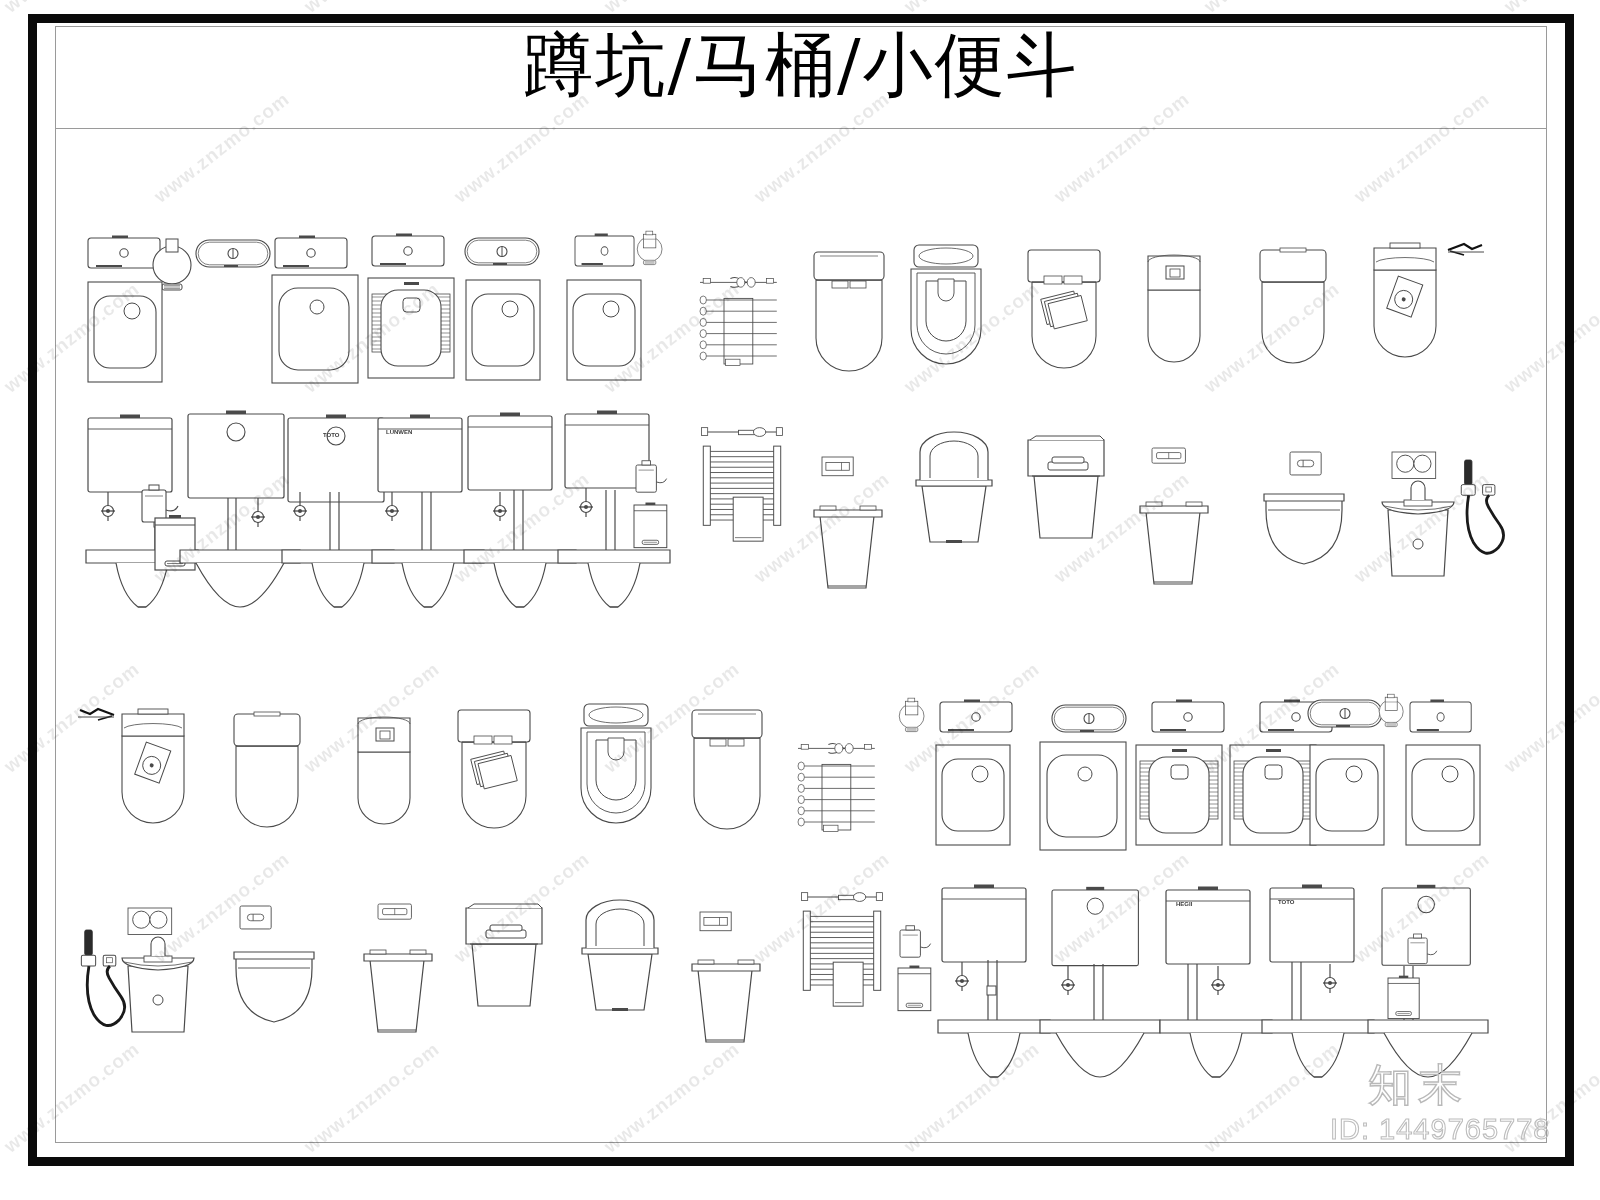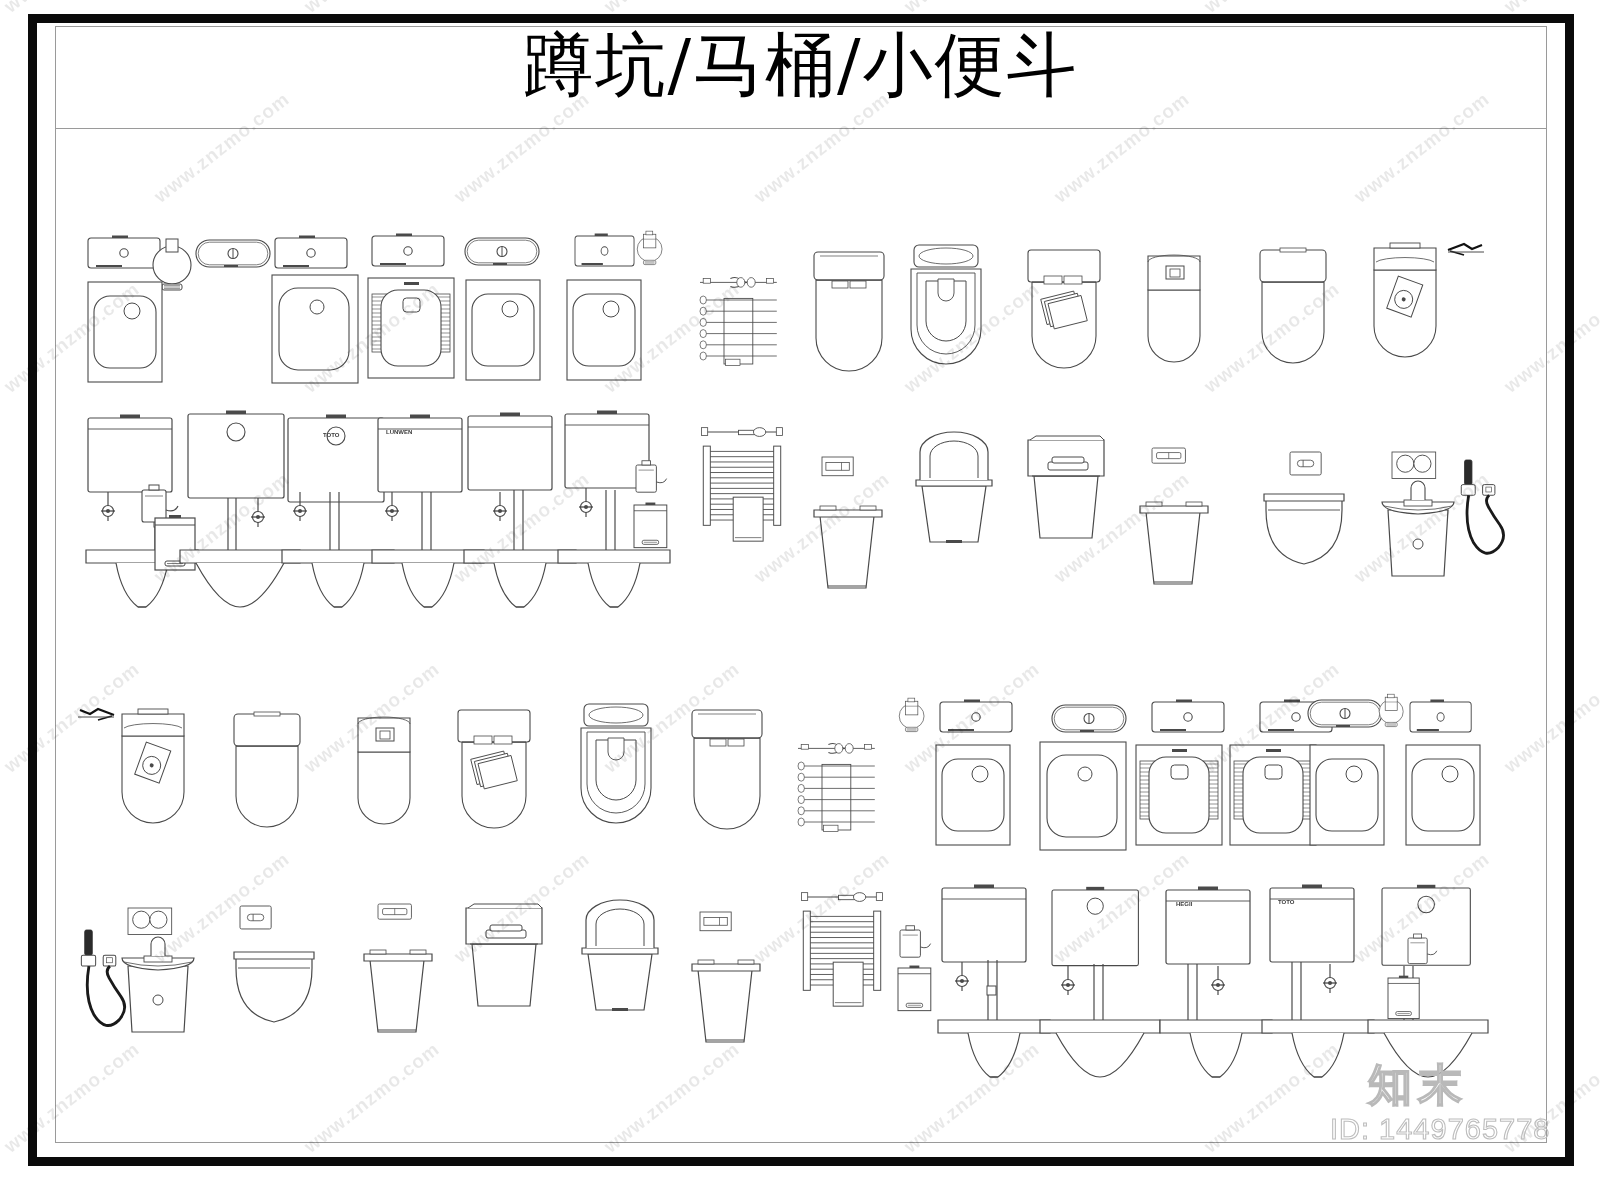--- a/index.html
+++ b/index.html
@@ -44,21 +44,21 @@
     font-size:19px;font-weight:bold;letter-spacing:1px;
     transform:rotate(-38deg);transform-origin:left top;
     white-space:nowrap;
     font-family:"Liberation Sans","DejaVu Sans",sans-serif;
   }
 
   
   .brand-mark{
     position:absolute;left:1368px;top:1056px;z-index:8;
     font-family:"DejaVu Serif","Liberation Serif",serif;
-    font-size:44px;font-weight:bold;letter-spacing:6px;
+    font-size:44px;font-weight:normal;letter-spacing:6px;
     color:transparent;
     -webkit-text-stroke:1.4px #b9b9b9;
     white-space:nowrap;
   }
   .id-text{
     position:absolute;left:1330px;top:1113px;z-index:8;
     font-family:"Liberation Sans","DejaVu Sans",sans-serif;
     font-size:29px;letter-spacing:1px;
     color:transparent;-webkit-text-stroke:1.1px #bdbdbd;
     white-space:nowrap;

